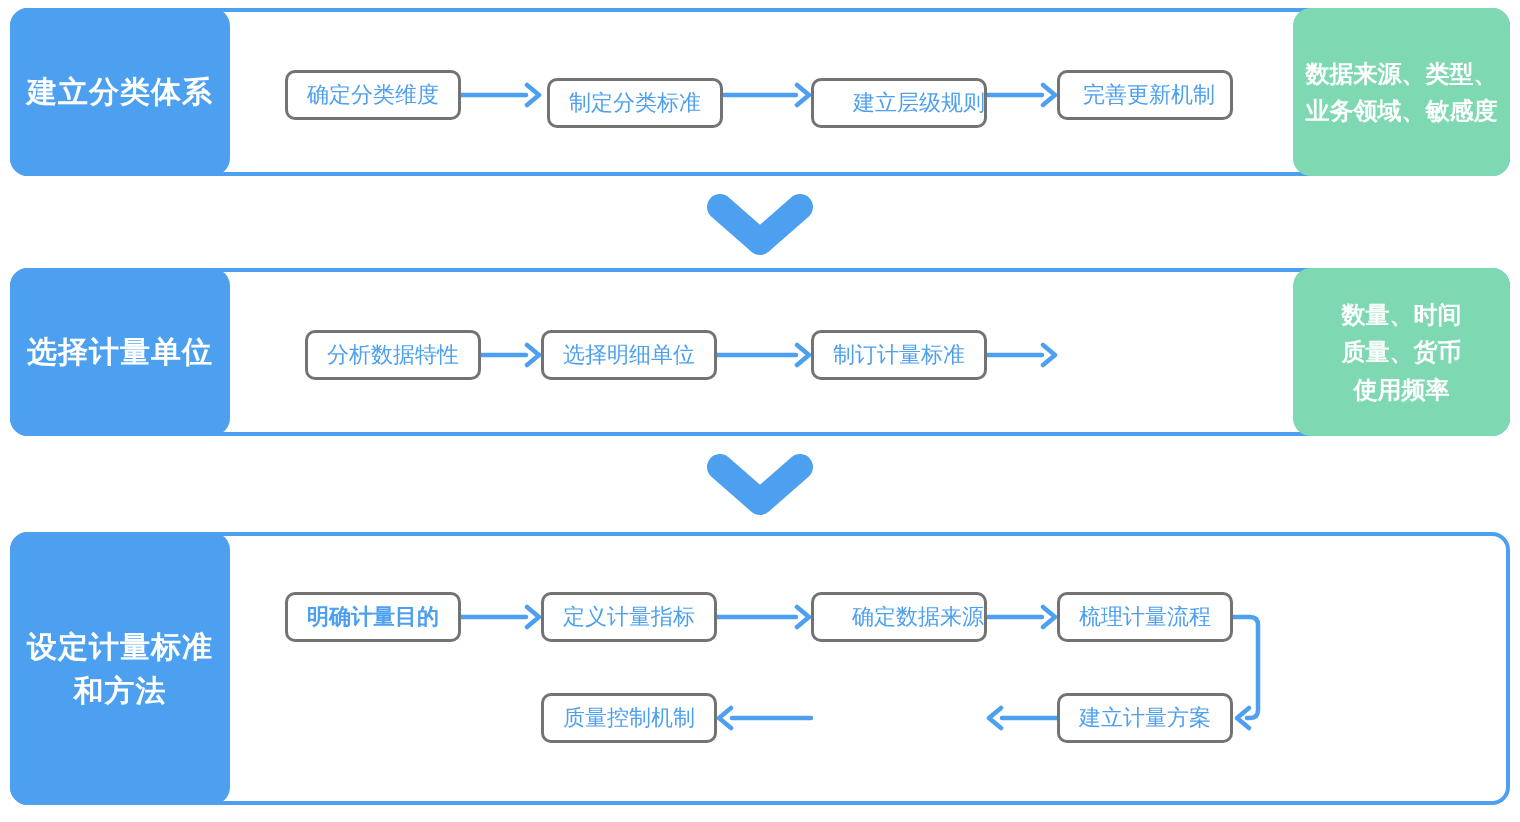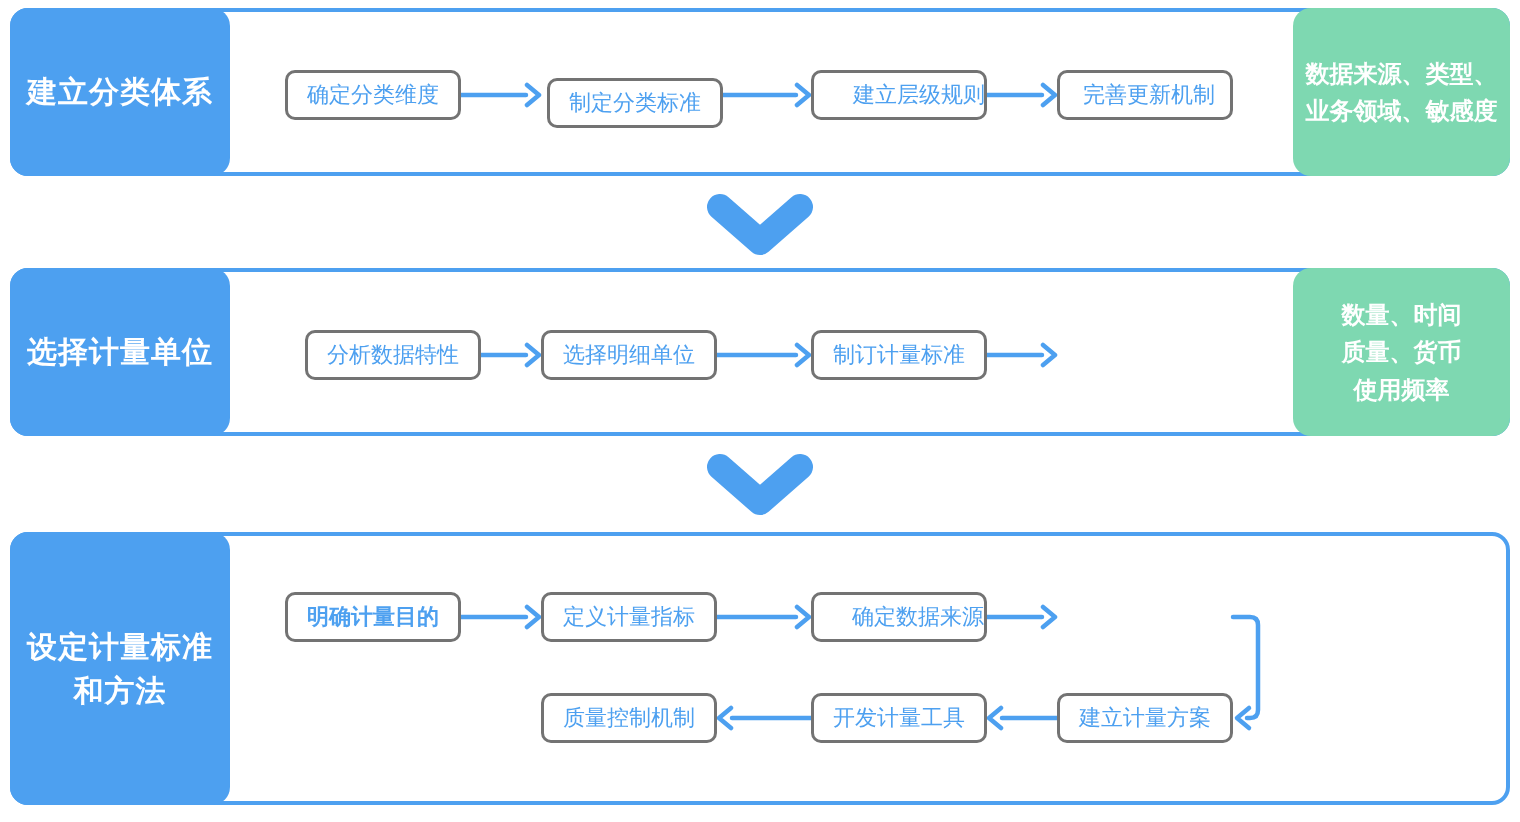--- a/index.html
+++ b/index.html
@@ -51,21 +51,21 @@
     </svg>
     <div class="band-label">
       <span>建立分类体系</span>
     </div>
     <div class="step" style="left:275px;top:62px;">
         <span>确定分类维度</span>
       </div>
     <div class="step" style="left:531px;top:70px;margin-left:6px;">
         <span>制定分类标准</span>
       </div>
-    <div class="step" style="left:801px;top:62px;padding-left:40px;">
+    <div class="step" style="left:801px;top:70px;padding-left:40px;">
         <span>建立层级规则</span>
       </div>
     <div class="step" style="left:1047px;top:62px;padding-left:8px;">
         <span>完善更新机制</span>
       </div>
     <div class="note">
       <div>数据来源、类型、</div>
       <div>业务领域、敏感度</div>
     </div>
   </div>
@@ -130,24 +130,24 @@
     </div>
     <div class="step" style="left:275px;top:60px;font-weight:bold;">
         <span>明确计量目的</span>
       </div>
     <div class="step" style="left:531px;top:60px;">
         <span>定义计量指标</span>
       </div>
     <div class="step" style="left:801px;top:60px;justify-content:flex-end;">
         <span>确定数据来源</span>
       </div>
+    <div class="step" style="left:1047px;top:60px;">
+        <span>梳理计量流程</span>
+      </div>
     <div class="step" style="left:531px;top:161px;">
         <span>质量控制机制</span>
-      </div>
-    <div class="step" style="left:801px;top:161px;">
-        <span>开发计量工具</span>
       </div>
     <div class="step" style="left:1047px;top:161px;">
         <span>建立计量方案</span>
       </div>
   </div>
 
 </div>
 
 </body></html>

